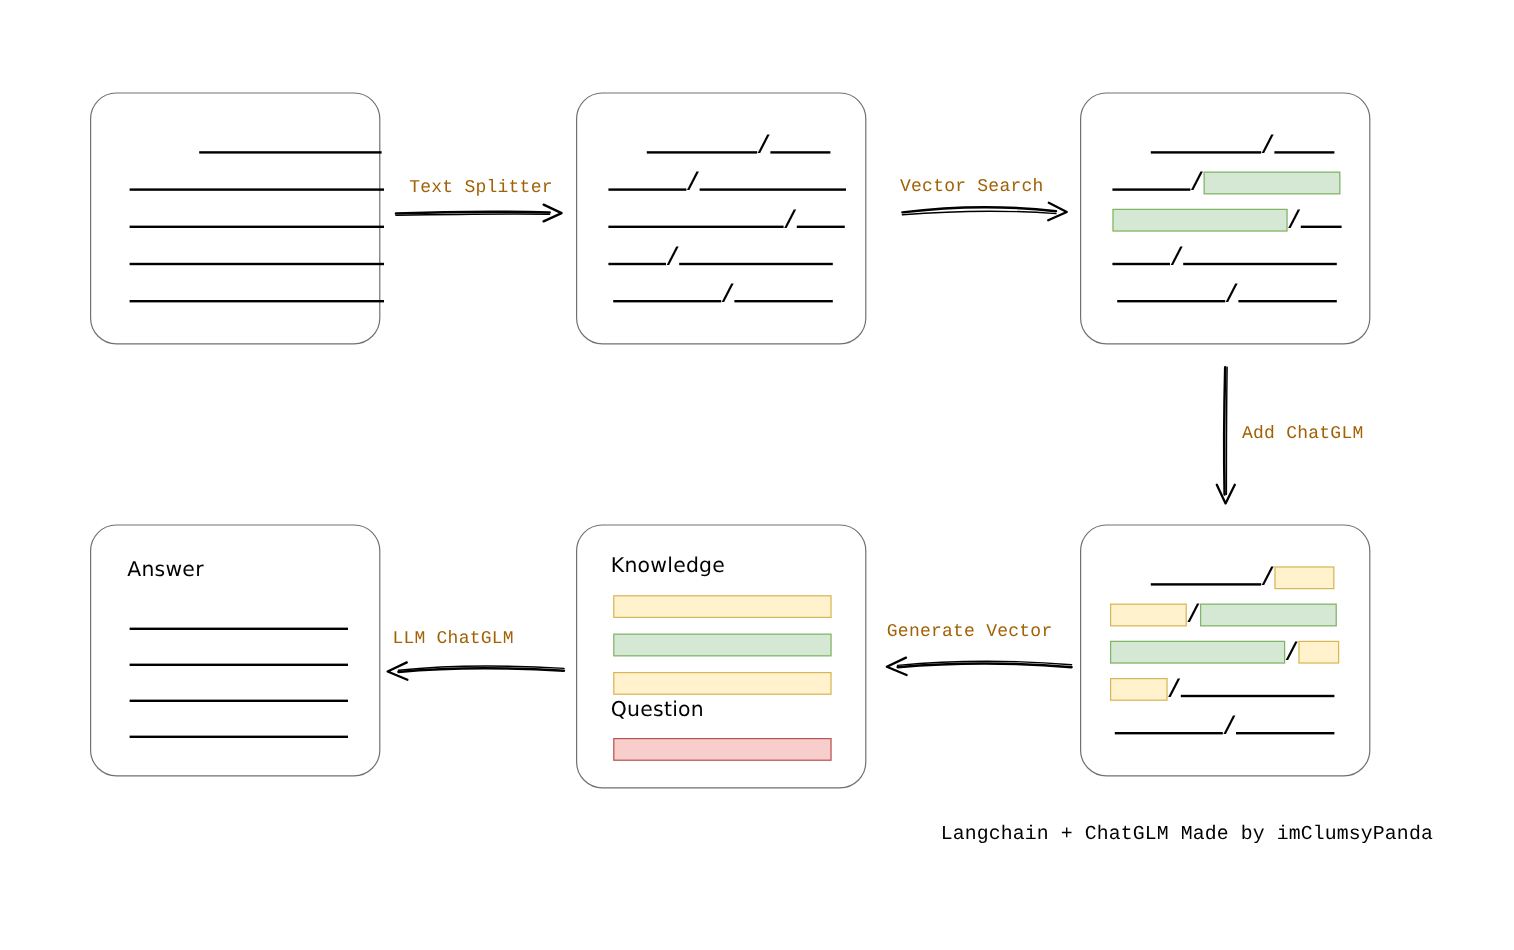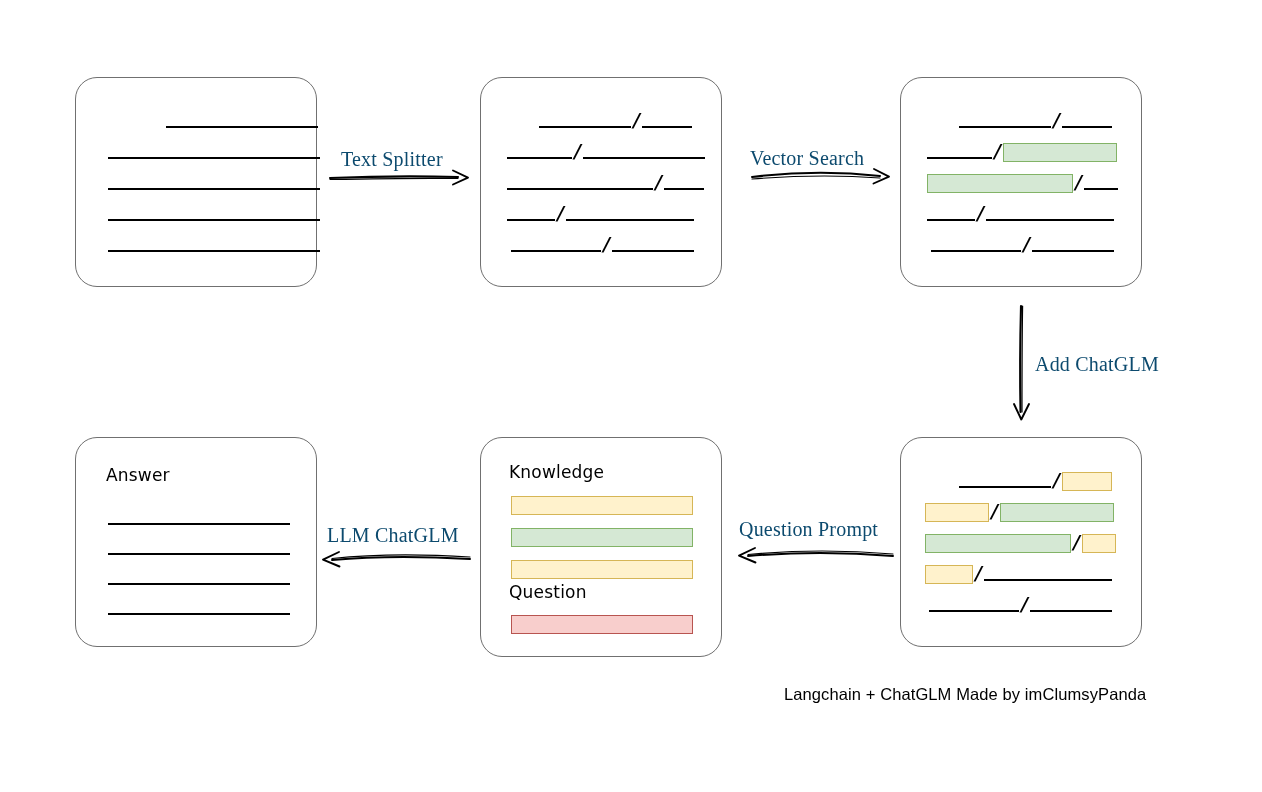--- a/index.html
+++ b/index.html
@@ -86,31 +86,31 @@
     border-width: 1.6px;
     border-style: solid;
   }
   .bar.yellow { border-color: #d6b656; background: #fff2cc; }
   .bar.green  { border-color: #82b366; background: #d5e8d4; }
   .bar.red    { border-color: #b85450; background: #f8cecc; }
 
   
   .arrow-label {
     position: absolute;
-    font-family: Liberation Serif, serif;
-    font-size: 20px;
-    color: #0c4a6e;
+    font-family: Liberation Mono, monospace;
+    font-size: 15px;
+    color: #a16207;
     white-space: nowrap;
     letter-spacing: 0.2px;
   }
 
   
   .credit {
     position: absolute;
-    font-family: Liberation Sans, sans-serif;
+    font-family: Liberation Mono, monospace;
     font-size: 16.5px;
     color: #000000;
     white-space: nowrap;
     letter-spacing: 0.1px;
   }
 
   svg.arrows {
     position: absolute;
     left: 0; top: 0;
     width: 1262px; height: 792px;
@@ -155,21 +155,21 @@
       <path d="M339 552 L 323 559.6 L 339.5 566.5" stroke="#000" stroke-width="1.9" fill="none" stroke-linejoin="round" stroke-linecap="round"></path>
     </g>
   </svg>
 
   <div class="arrow-label" style="left:341px; top:148px;">Text Splitter</div>
 
   <div class="arrow-label" style="left:750px; top:147px;">Vector Search</div>
 
   <div class="arrow-label" style="left:1035px; top:353px;">Add ChatGLM</div>
 
-  <div class="arrow-label" style="left:739px; top:518px;">Question Prompt</div>
+  <div class="arrow-label" style="left:739px; top:518px;">Generate Vector</div>
 
   <div class="arrow-label" style="left:327px; top:524px;">LLM ChatGLM</div>
 
   <div class="doc-box" style="left:75px; top:77px; width:242px; height:210px;">
     <div class="rows">
         <div class="row" style="left: 32px; top: 34px;">
           <div style="width: 58px; height: 1px;"></div>
           <div class="seg" style="width: 152px;"></div>
         </div>
         <div class="row" style="left: 32px; top: 65px;">

